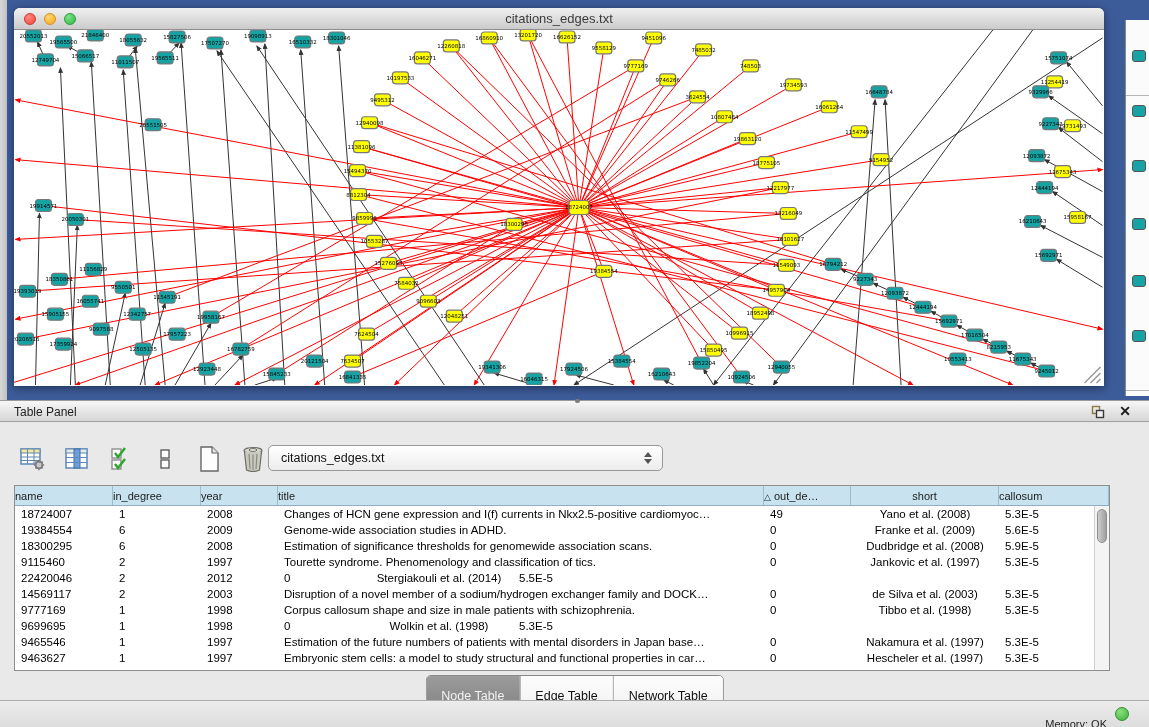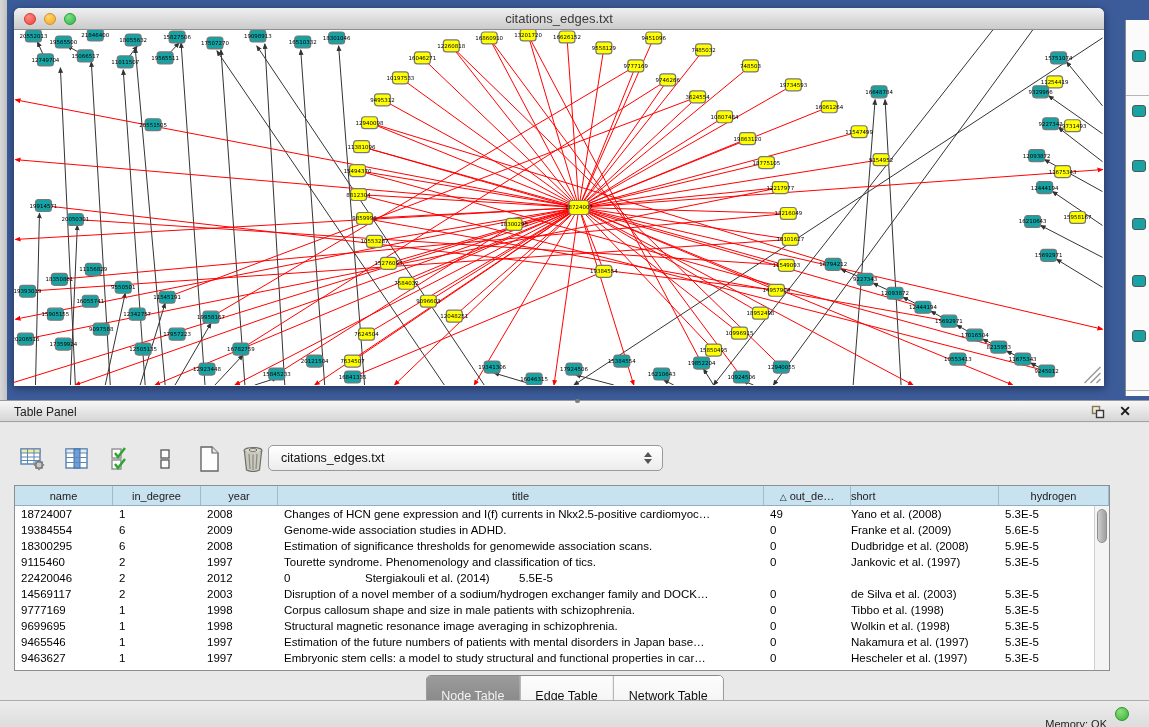--- a/index.html
+++ b/index.html
@@ -40,25 +40,25 @@
 
   #combo { position:absolute; left:268px; top:22px; width:395px; height:26px; border:1px solid #9a9a9a; border-radius:5px; background:linear-gradient(#ffffff,#ececec); display:flex; align-items:center; }
   #combo-label { flex:1; padding-left:12px; font-size:12.5px; color:#111; }
   #combo-arrows { width:22px; display:flex; flex-direction:column; align-items:center; gap:2px; padding-right:6px; }
   #combo-arrows .up { width:0;height:0;border-left:4px solid transparent;border-right:4px solid transparent;border-bottom:5px solid #555; }
   #combo-arrows .dn { width:0;height:0;border-left:4px solid transparent;border-right:4px solid transparent;border-top:5px solid #555; }
 
   
   #table-box { position:absolute; left:14px; top:62px; width:1096px; height:186px; background:#fff; border:1px solid #8e8e8e; }
   #thead { display:flex; height:20px; background:#c9e2ef; border-bottom:1px solid #8fb0c4; }
-  .th { font-size:11px; color:#1c1c1c; text-align:center; line-height:20px; border-right:1px solid #9dbcce; overflow:hidden; white-space:nowrap; }
+  .th { font-size:11px; color:#1c1c1c; line-height:20px; border-right:1px solid #9dbcce; overflow:hidden; white-space:nowrap; }
   .sort-tri { font-size:9px; margin-right:3px; color:#123; }
   .tr { display:flex; height:16px; line-height:16px; }
   .td { font-size:11.5px; color:#000; overflow:hidden; white-space:nowrap; padding-left:6px; }
-  .c0{width:98px}.c1{width:88px}.c2{width:77px}.c3{width:486px}.c4{width:87px}.c5{width:148px; text-align:left; padding-left:0}.c6{width:90px; flex:1}
+  .c0{width:98px}.c1{width:88px}.c2{width:77px}.c3{width:486px}.c4{width:87px}.c5{width:148px; text-align:center; padding-left:0}.c6{width:90px; flex:1}
   #vscroll { position:absolute; right:0; top:20px; bottom:0; width:15px; background:#f4f4f4; border-left:1px solid #cfcfcf; }
   #vthumb { position:absolute; left:2px; top:3px; width:10px; height:34px; border-radius:6px; background:linear-gradient(90deg,#cdcdcd,#9f9f9f); border:1px solid #909090; }
 
   
   #tabs { position:absolute; left:50%; transform:translateX(-50%); top:252px; display:inline-flex; border:1px solid #8a8a8a; border-radius:5px; overflow:hidden; background:#fcfcfc; box-shadow:0 1px 1px rgba(255,255,255,.8), inset 0 1px 0 #fff; }
   .tab { padding:13px 15px; font-size:12.5px; color:#111; border-left:1px solid #aaa; background:linear-gradient(#fdfdfd,#f0f0f0); }
   .tab:first-child { border-left:none; }
   .tab.active { background:linear-gradient(#9b9b9b,#808080); color:#f2f2f2; }
 
   
@@ -774,21 +774,21 @@
   </div>
 
   <div id="table-box">
     <div id="thead">
         <div class="th c0">name</div>
         <div class="th c1">in_degree</div>
         <div class="th c2">year</div>
         <div class="th c3">title</div>
         <div class="th c4"><span class="sort-tri">△</span>out_de…</div>
         <div class="th c5">short</div>
-        <div class="th c6">hydrogen</div>
+        <div class="th c6">callosum</div>
       </div>
     <div id="tbody">
         <div class="tr">
           <div class="td c0">18724007</div>
           <div class="td c1">1</div>
           <div class="td c2">2008</div>
           <div class="td c3">Changes of HCN gene expression and I(f) currents in Nkx2.5-positive cardiomyoc…</div>
           <div class="td c4">49</div>
           <div class="td c5">Yano et al. (2008)</div>
           <div class="td c6">5.3E-5</div>
@@ -843,21 +843,20 @@
           <div class="td c2">1998</div>
           <div class="td c3">Corpus callosum shape and size in male patients with schizophrenia.</div>
           <div class="td c4">0</div>
           <div class="td c5">Tibbo et al. (1998)</div>
           <div class="td c6">5.3E-5</div>
         </div>
         <div class="tr">
           <div class="td c0">9699695</div>
           <div class="td c1">1</div>
           <div class="td c2">1998</div>
-          <div class="td c3">Structural magnetic resonance image averaging in schizophrenia.</div>
           <div class="td c4">0</div>
           <div class="td c5">Wolkin et al. (1998)</div>
           <div class="td c6">5.3E-5</div>
         </div>
         <div class="tr">
           <div class="td c0">9465546</div>
           <div class="td c1">1</div>
           <div class="td c2">1997</div>
           <div class="td c3">Estimation of the future numbers of patients with mental disorders in Japan base…</div>
           <div class="td c4">0</div>

